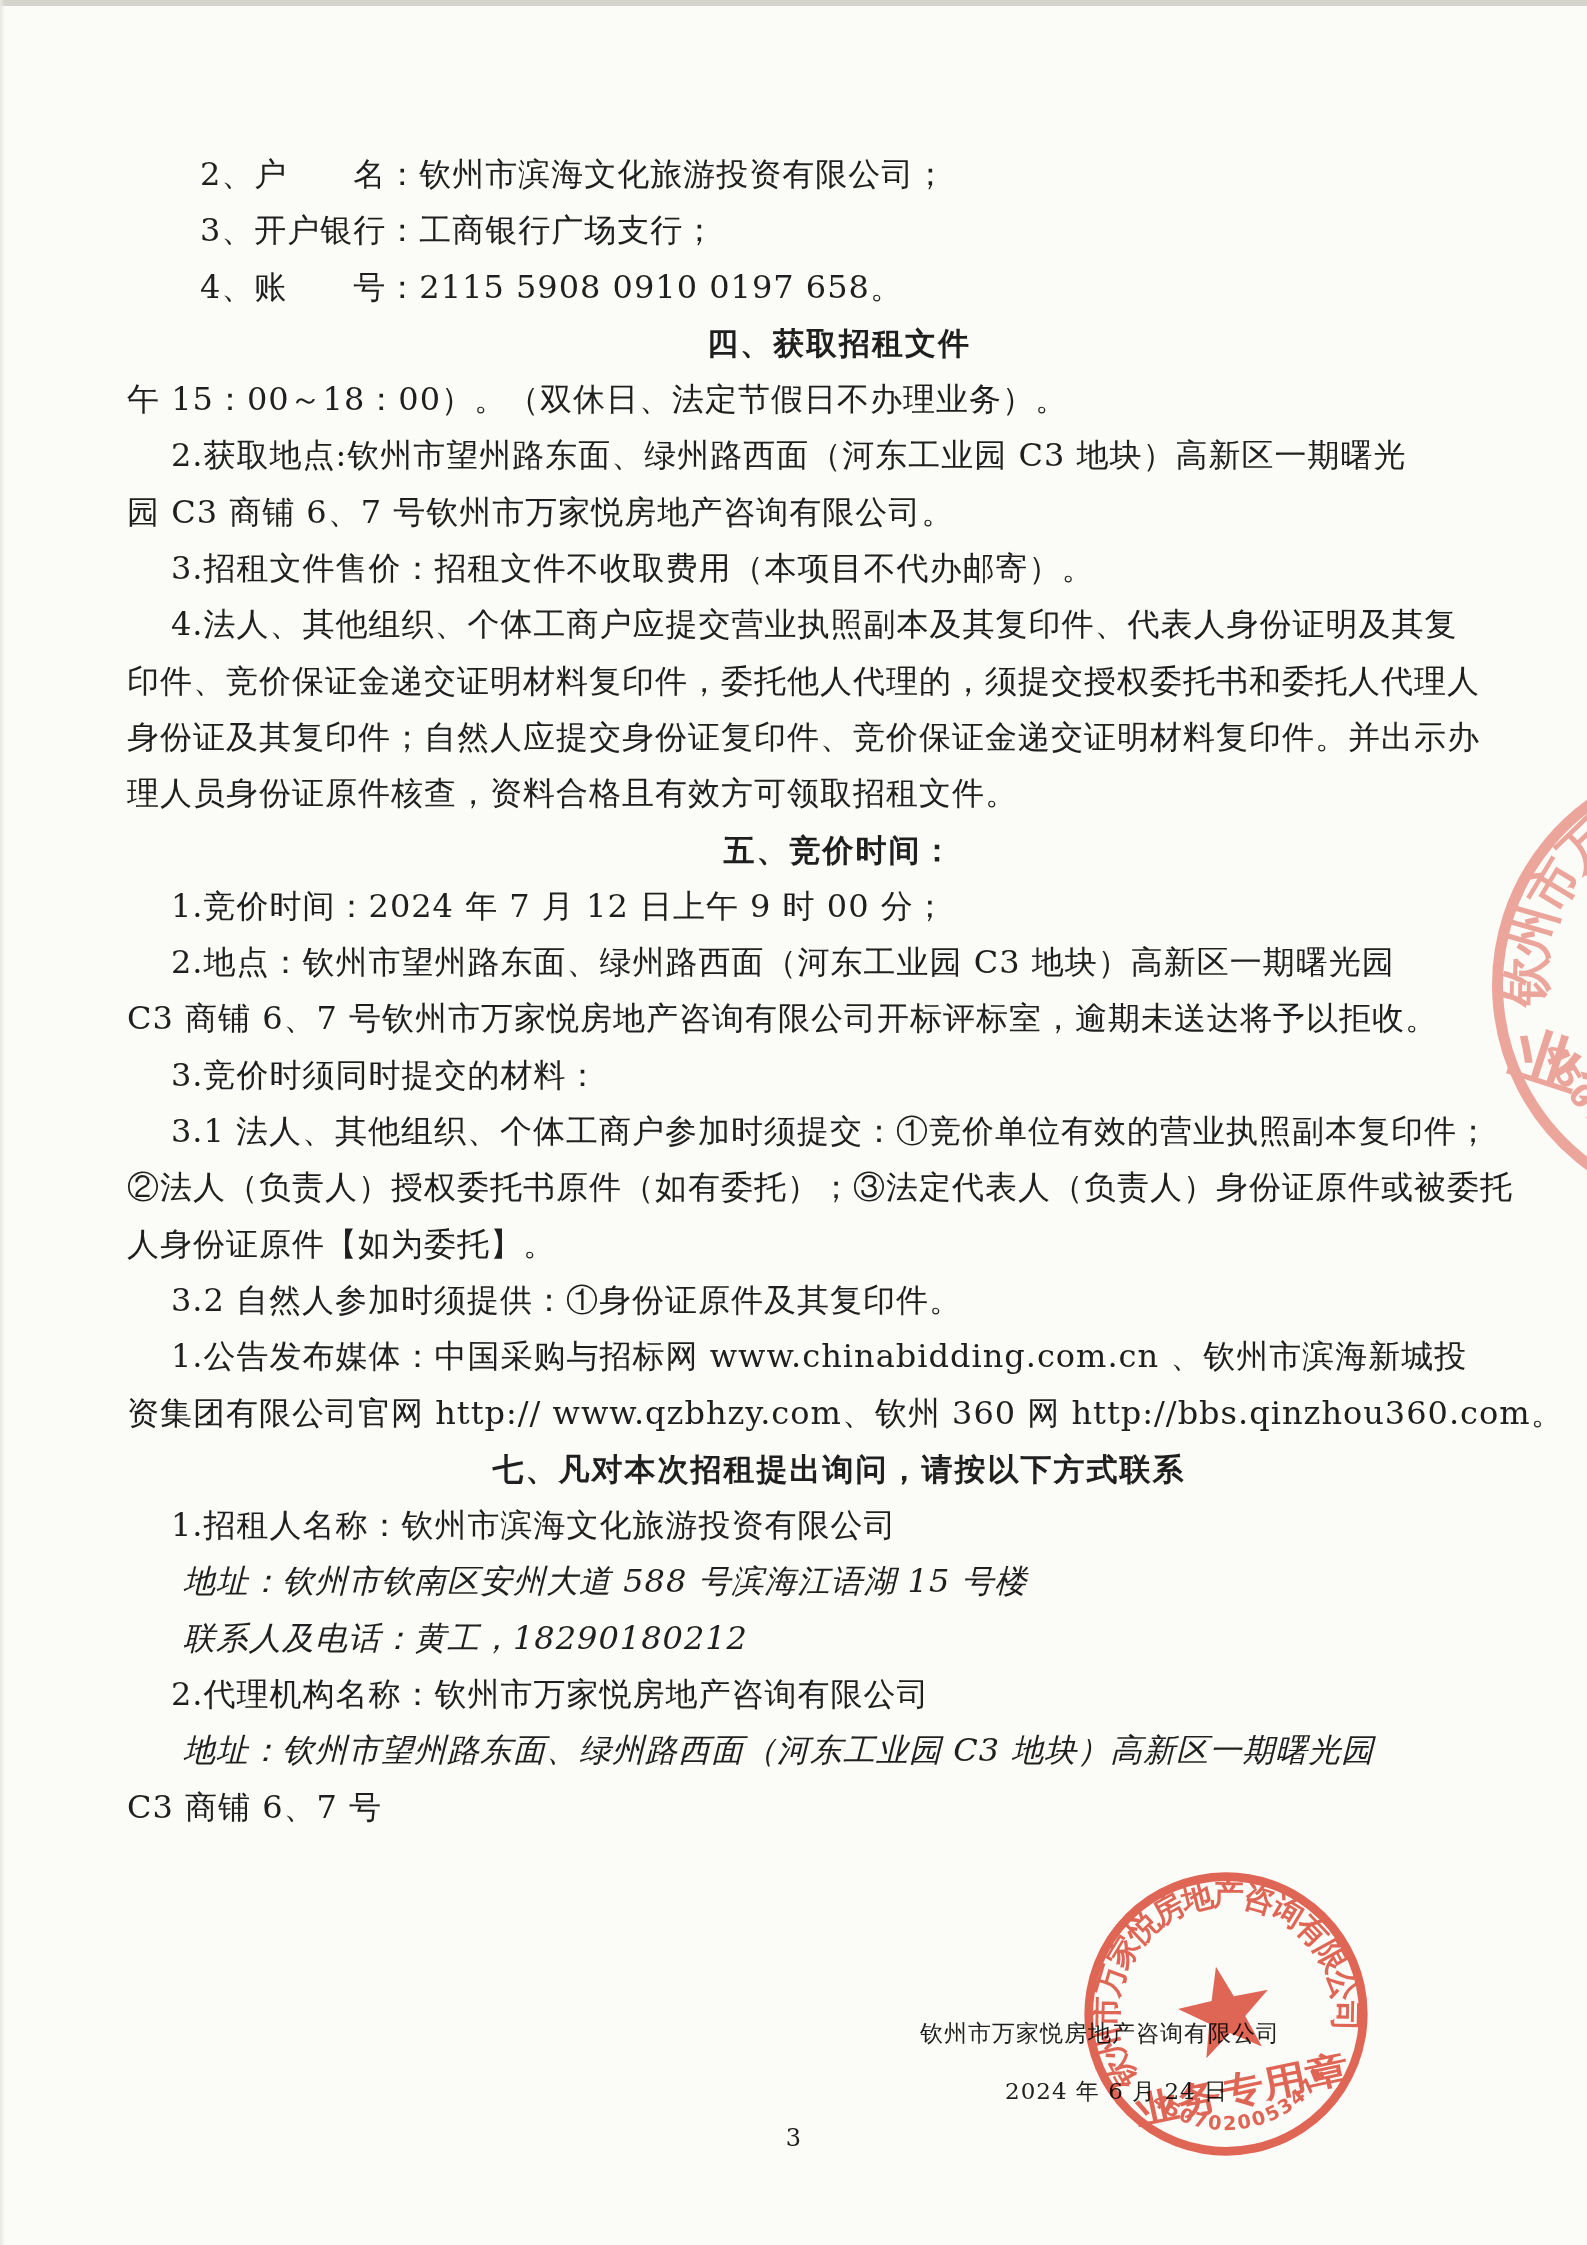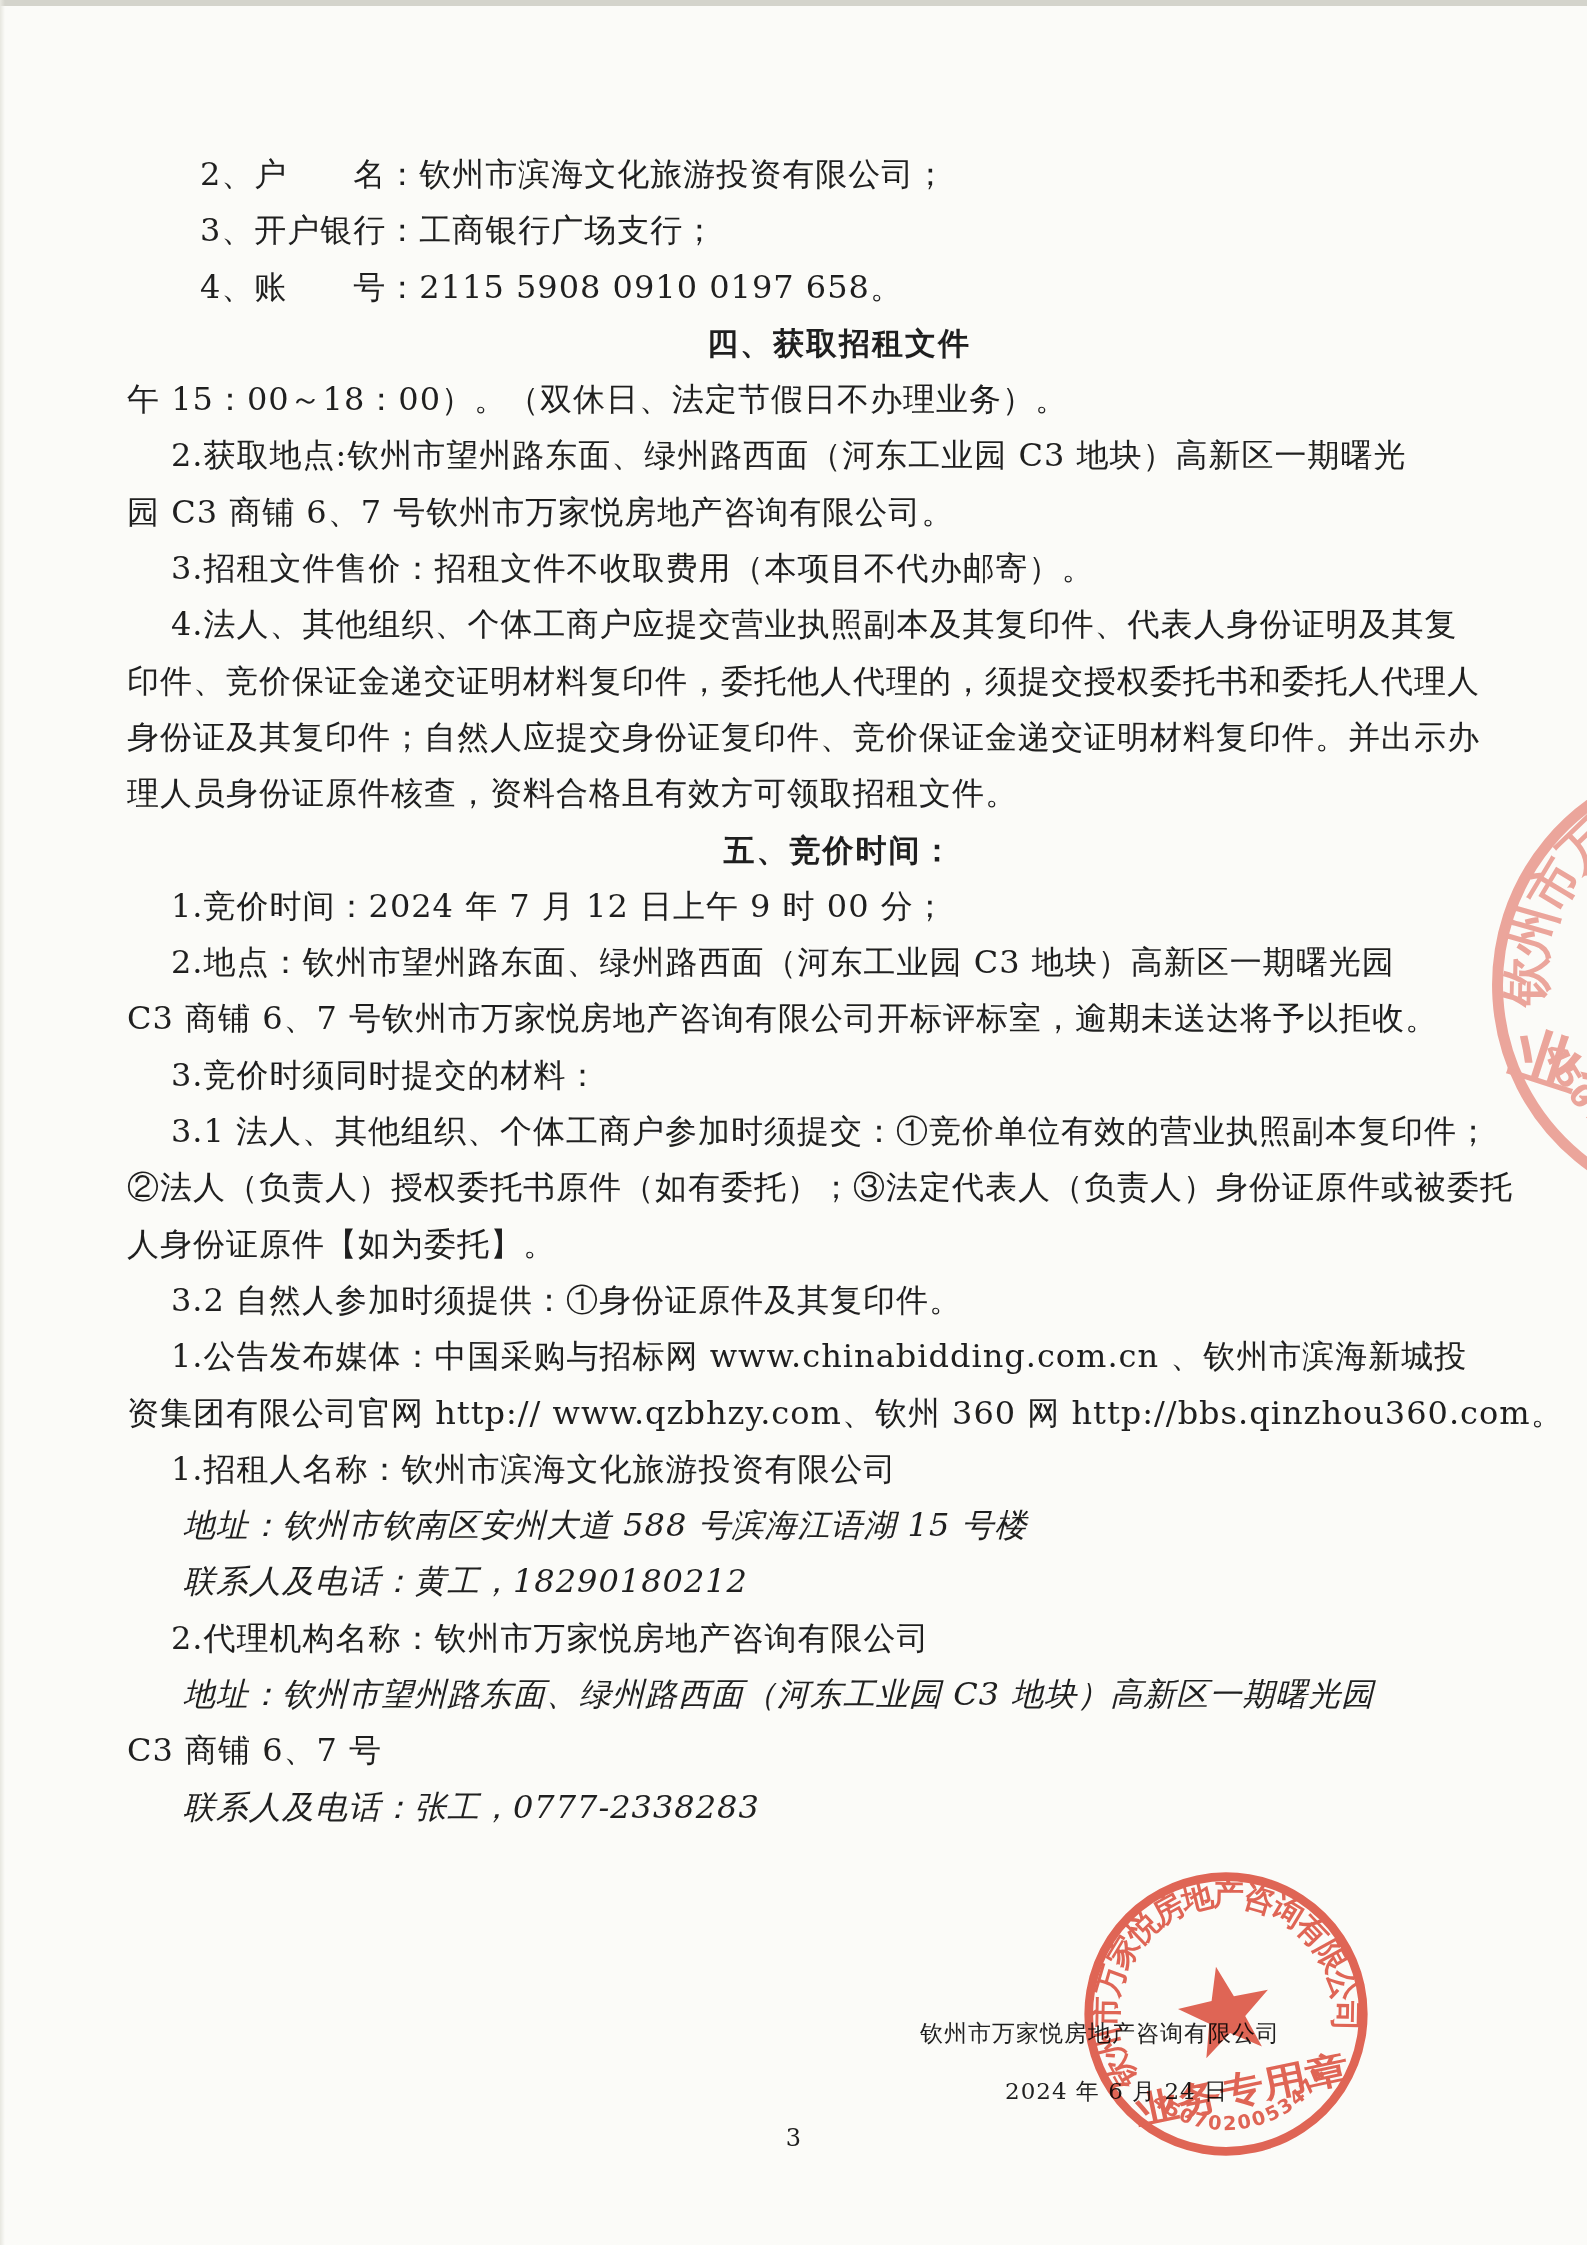--- a/index.html
+++ b/index.html
@@ -54,27 +54,27 @@
   <div class="line n">1.竞价时间：2024 年 7 月 12 日上午 9 时 00 分；</div>
   <div class="line n">2.地点：钦州市望州路东面、绿州路西面（河东工业园 C3 地块）高新区一期曙光园</div>
   <div class="line f">C3 商铺 6、7 号钦州市万家悦房地产咨询有限公司开标评标室，逾期未送达将予以拒收。</div>
   <div class="line n">3.竞价时须同时提交的材料：</div>
   <div class="line n">3.1 法人、其他组织、个体工商户参加时须提交：①竞价单位有效的营业执照副本复印件；</div>
   <div class="line f">②法人（负责人）授权委托书原件（如有委托）；③法定代表人（负责人）身份证原件或被委托</div>
   <div class="line f">人身份证原件【如为委托】。</div>
   <div class="line n">3.2 自然人参加时须提供：①身份证原件及其复印件。</div>
   <div class="line n">1.公告发布媒体：中国采购与招标网 www.chinabidding.com.cn 、钦州市滨海新城投</div>
   <div class="line f">资集团有限公司官网 http:// www.qzbhzy.com、钦州 360 网 http://bbs.qinzhou360.com。</div>
+  <div class="line h">七、凡对本次招租提出询问，请按以下方式联系</div>
   <div class="line n">1.招租人名称：钦州市滨海文化旅游投资有限公司</div>
   <div class="line s">地址：钦州市钦南区安州大道 588 号滨海江语湖 15 号楼</div>
   <div class="line s">联系人及电话：黄工，18290180212</div>
   <div class="line n">2.代理机构名称：钦州市万家悦房地产咨询有限公司</div>
   <div class="line s">地址：钦州市望州路东面、绿州路西面（河东工业园 C3 地块）高新区一期曙光园</div>
   <div class="line f">C3 商铺 6、7 号</div>
-  <div class="line s">联系人及电话：张工，0777-2338283</div>
 </div>
 
 <div class="signature">钦州市万家悦房地产咨询有限公司</div>
 <div class="sign-date">2024 年 6 月 24 日</div>
 <div class="page-num">3</div>
 
 <svg class="seal seal-main" width="290" height="290" viewBox="0 0 300 300">
   <circle class="ring" cx="150" cy="150" r="142" stroke-width="9"></circle>
   <path id="arc-a1" d="M 47.6 197.8 A 113 113 0 1 1 252.4 197.8" fill="none"></path>
   <path id="arc-a2" d="M 55.4 223.9 A 120 120 0 0 0 244.6 223.9" fill="none"></path>

